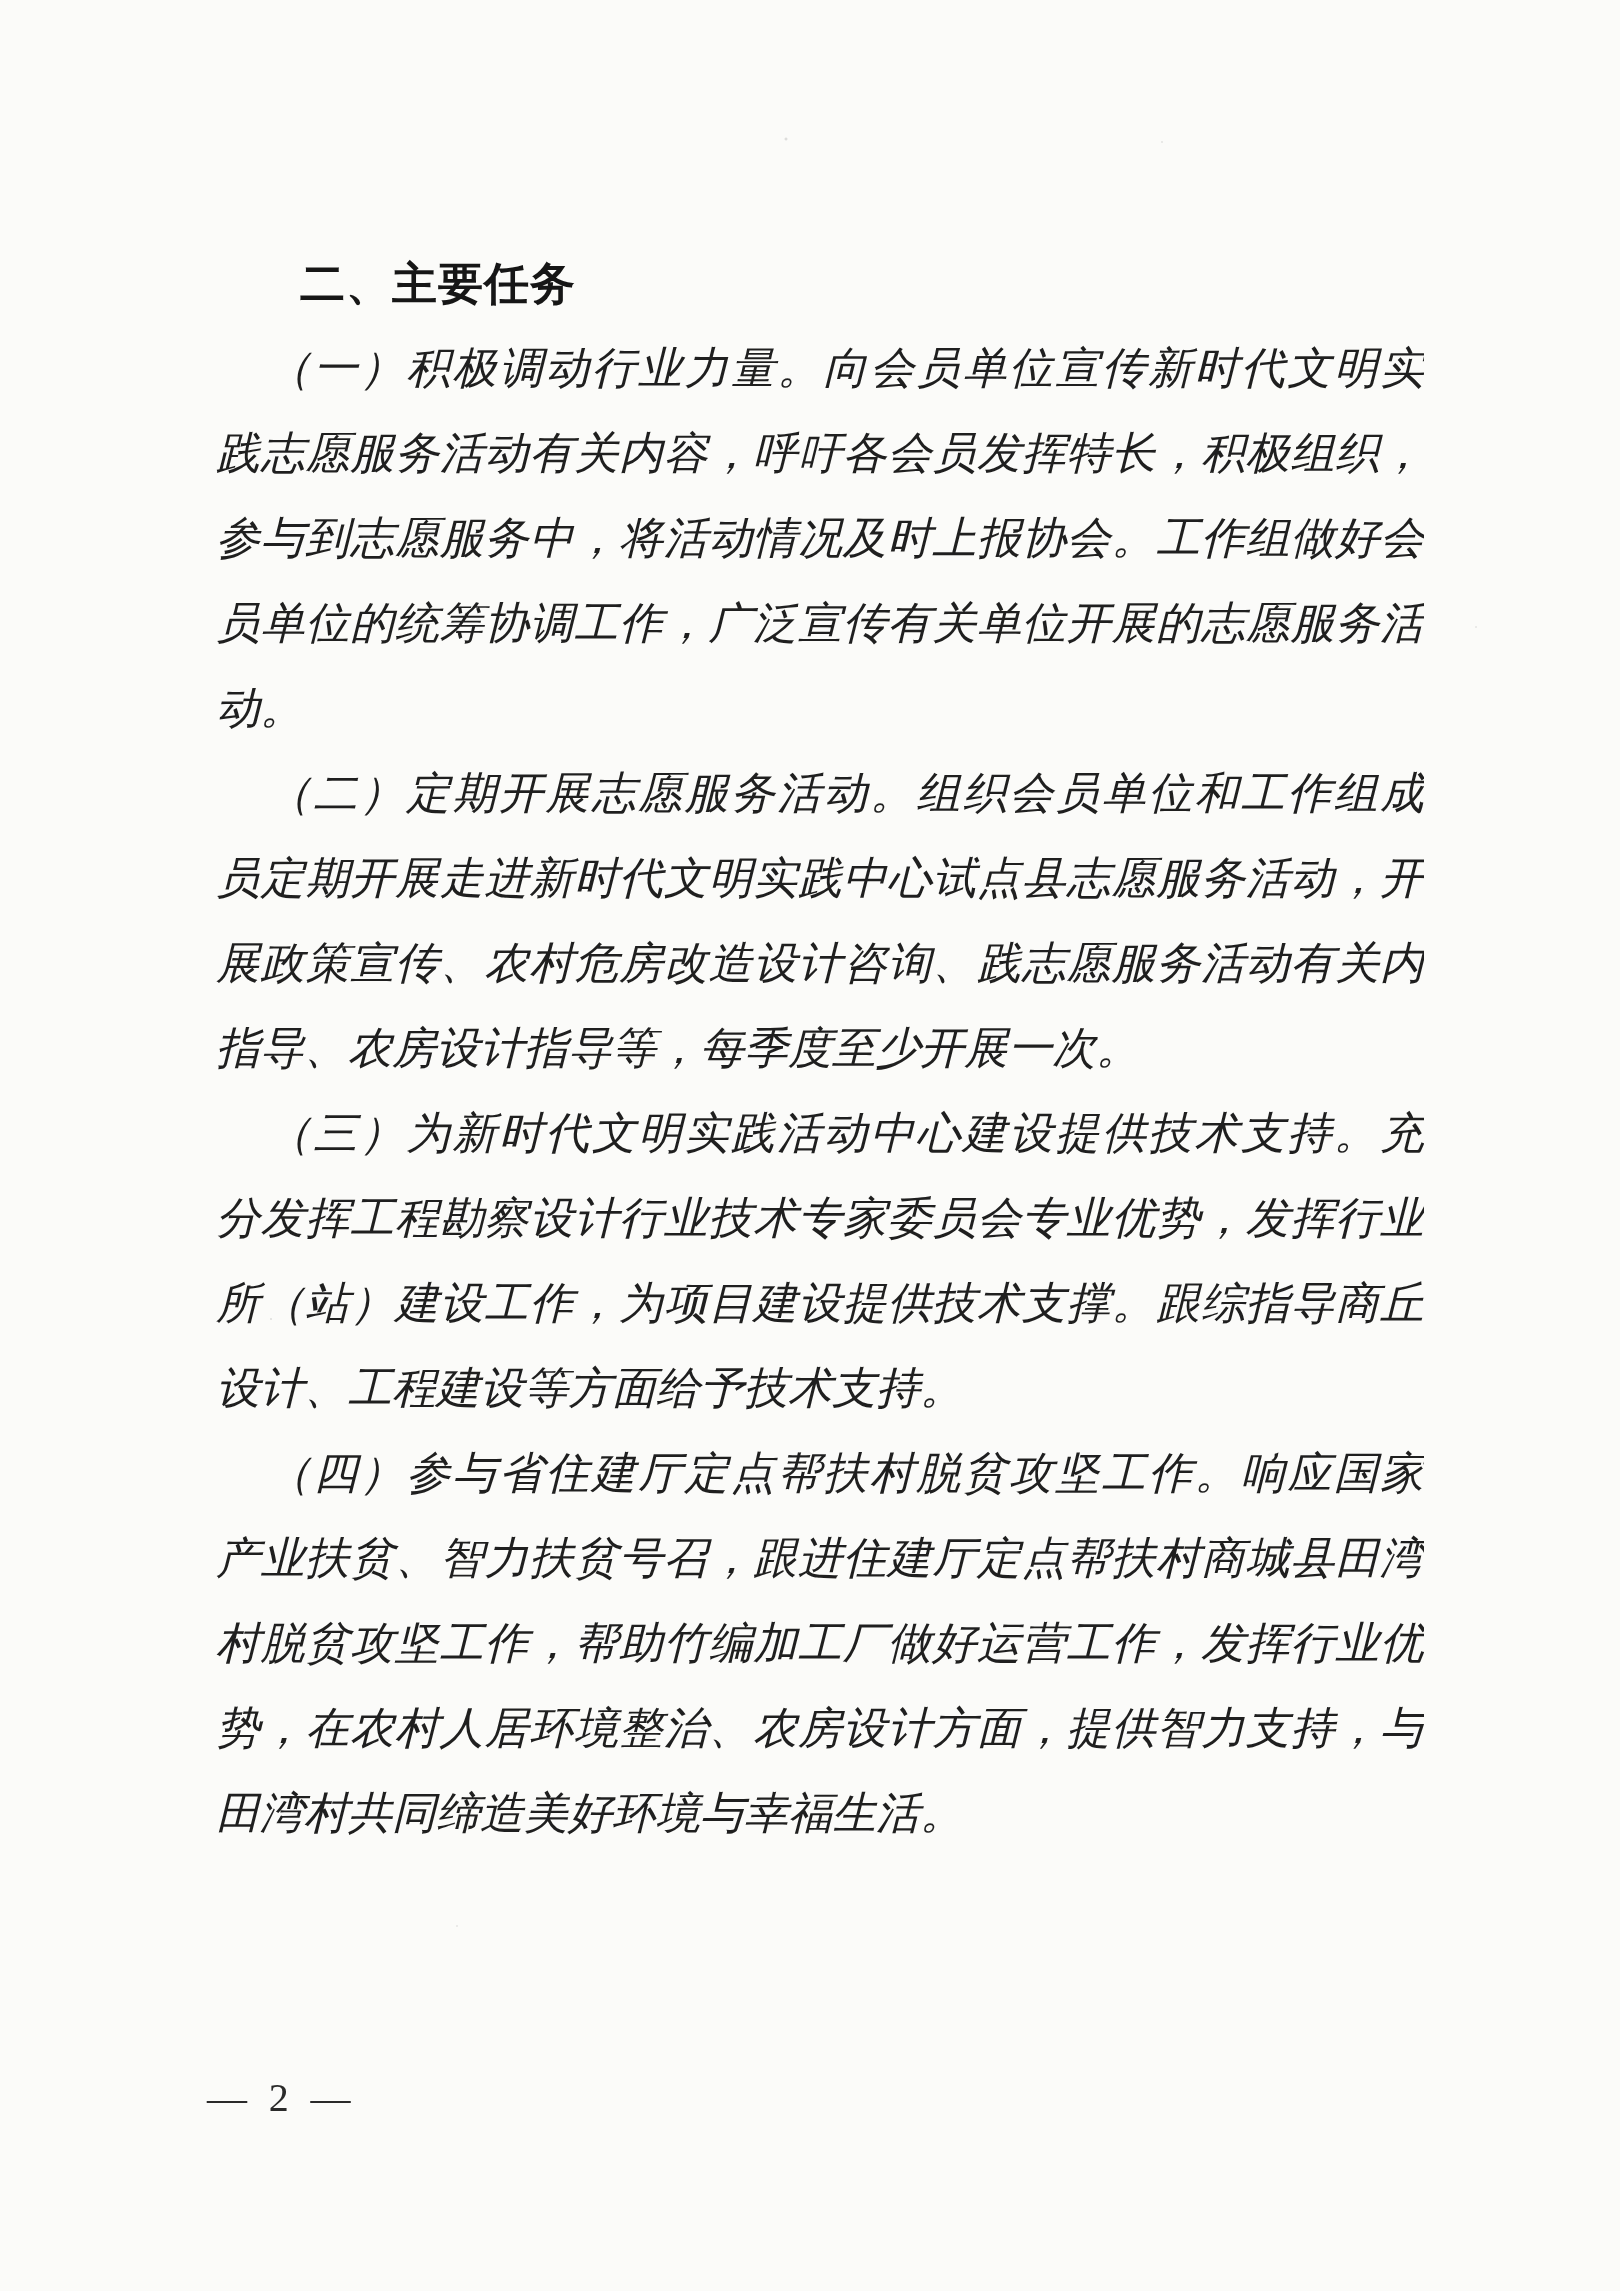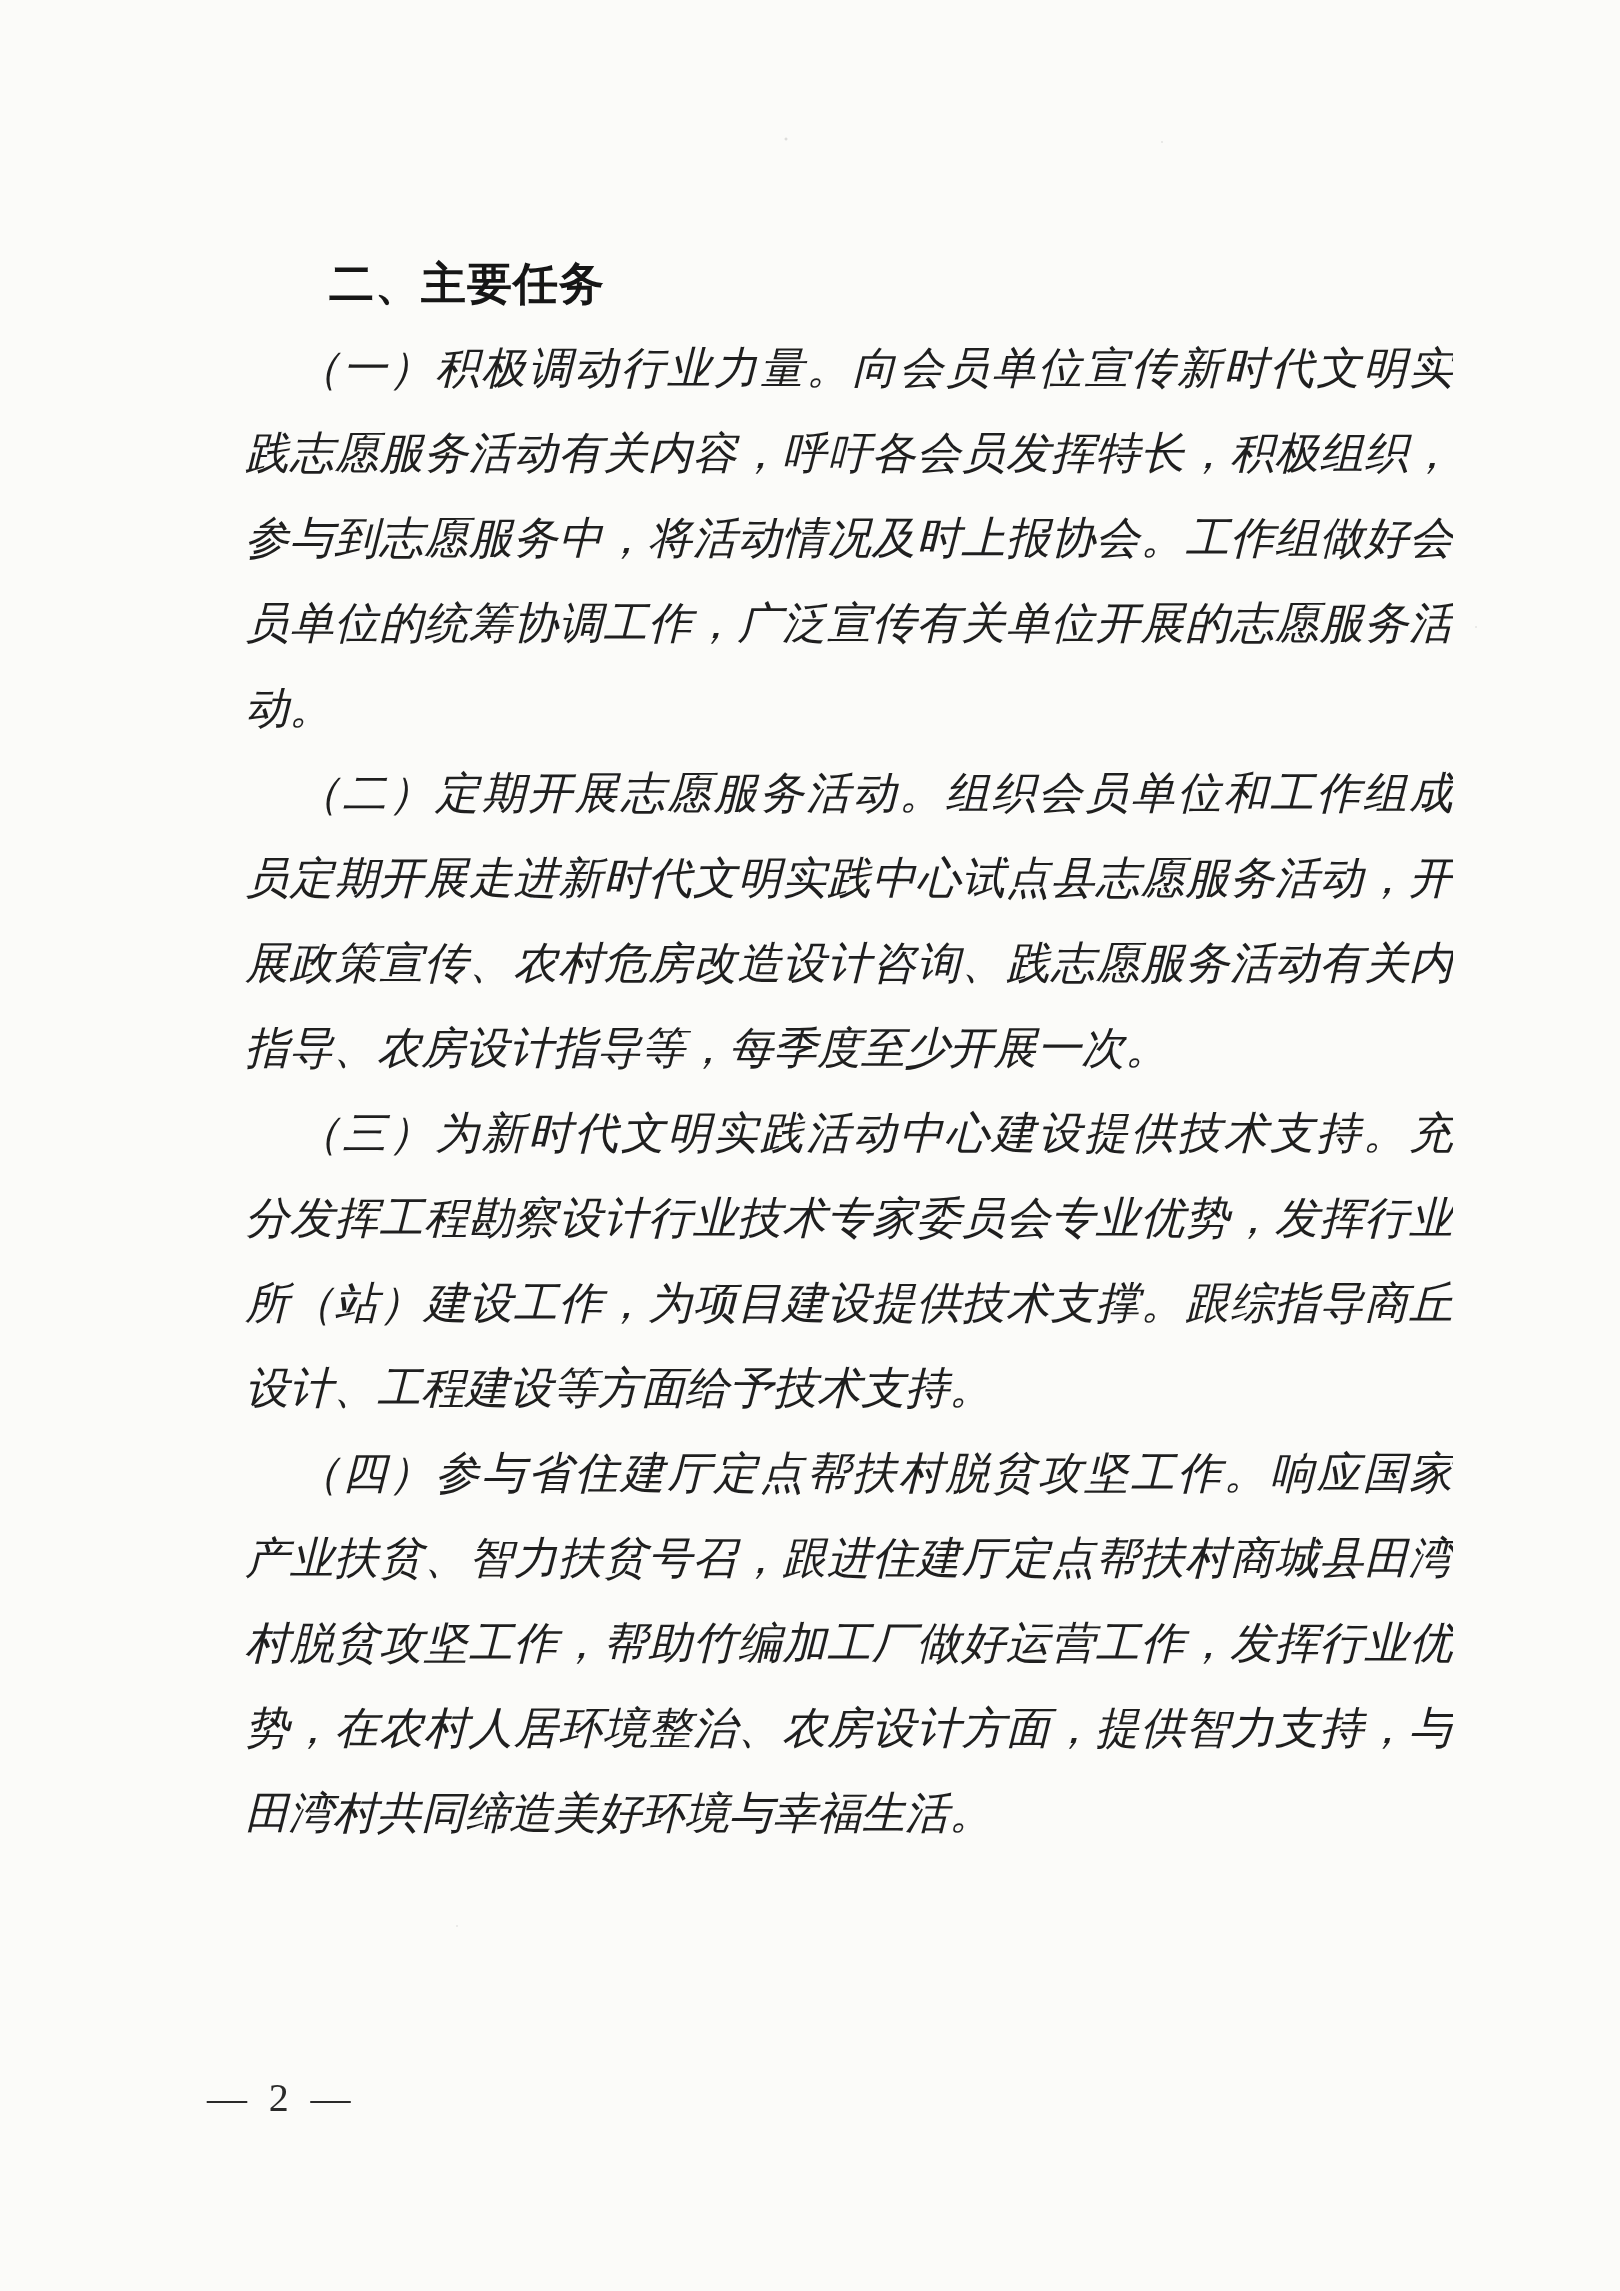--- a/index.html
+++ b/index.html
@@ -20,21 +20,20 @@
       radial-gradient(circle 2px at 1162px 142px, rgba(130,130,130,.3) 0, rgba(130,130,130,0) 70%),
       radial-gradient(circle 2px at 271px 1319px, rgba(120,120,120,.35) 0, rgba(120,120,120,0) 70%),
       radial-gradient(circle 2px at 1476px 627px, rgba(140,140,140,.3) 0, rgba(140,140,140,0) 70%),
       radial-gradient(circle 2px at 457px 1926px, rgba(140,140,140,.3) 0, rgba(140,140,140,0) 70%);
   }
   .content {
     position: absolute;
     left: 216px;
     top: 241px;
     width: 1208px;
-    margin-left: 29px;
   }
   .line {
     height: 85px;
     line-height: 85px;
     font-family: "Liberation Serif", "DejaVu Serif", serif;
     font-size: 44px;
     color: #1f1f1f;
     text-align: justify;
     text-align-last: justify;
     -moz-text-align-last: justify;

